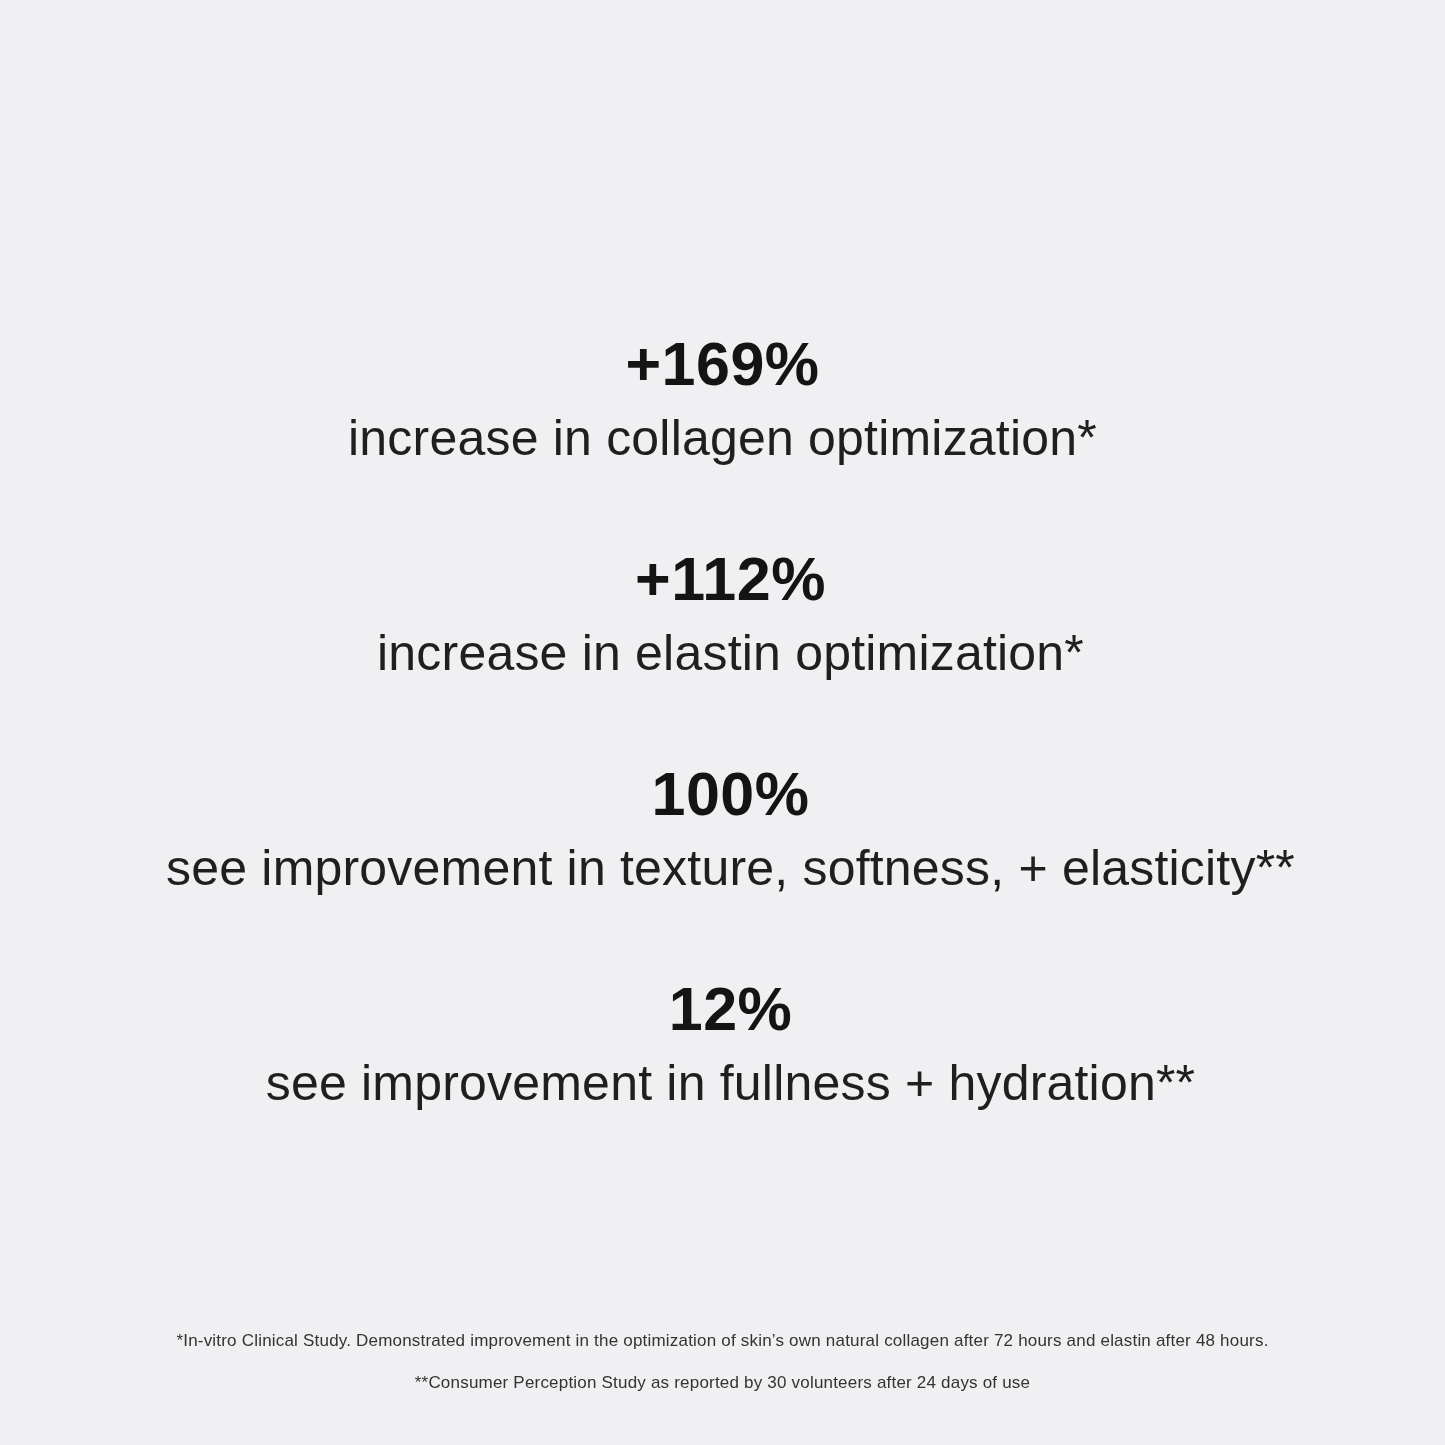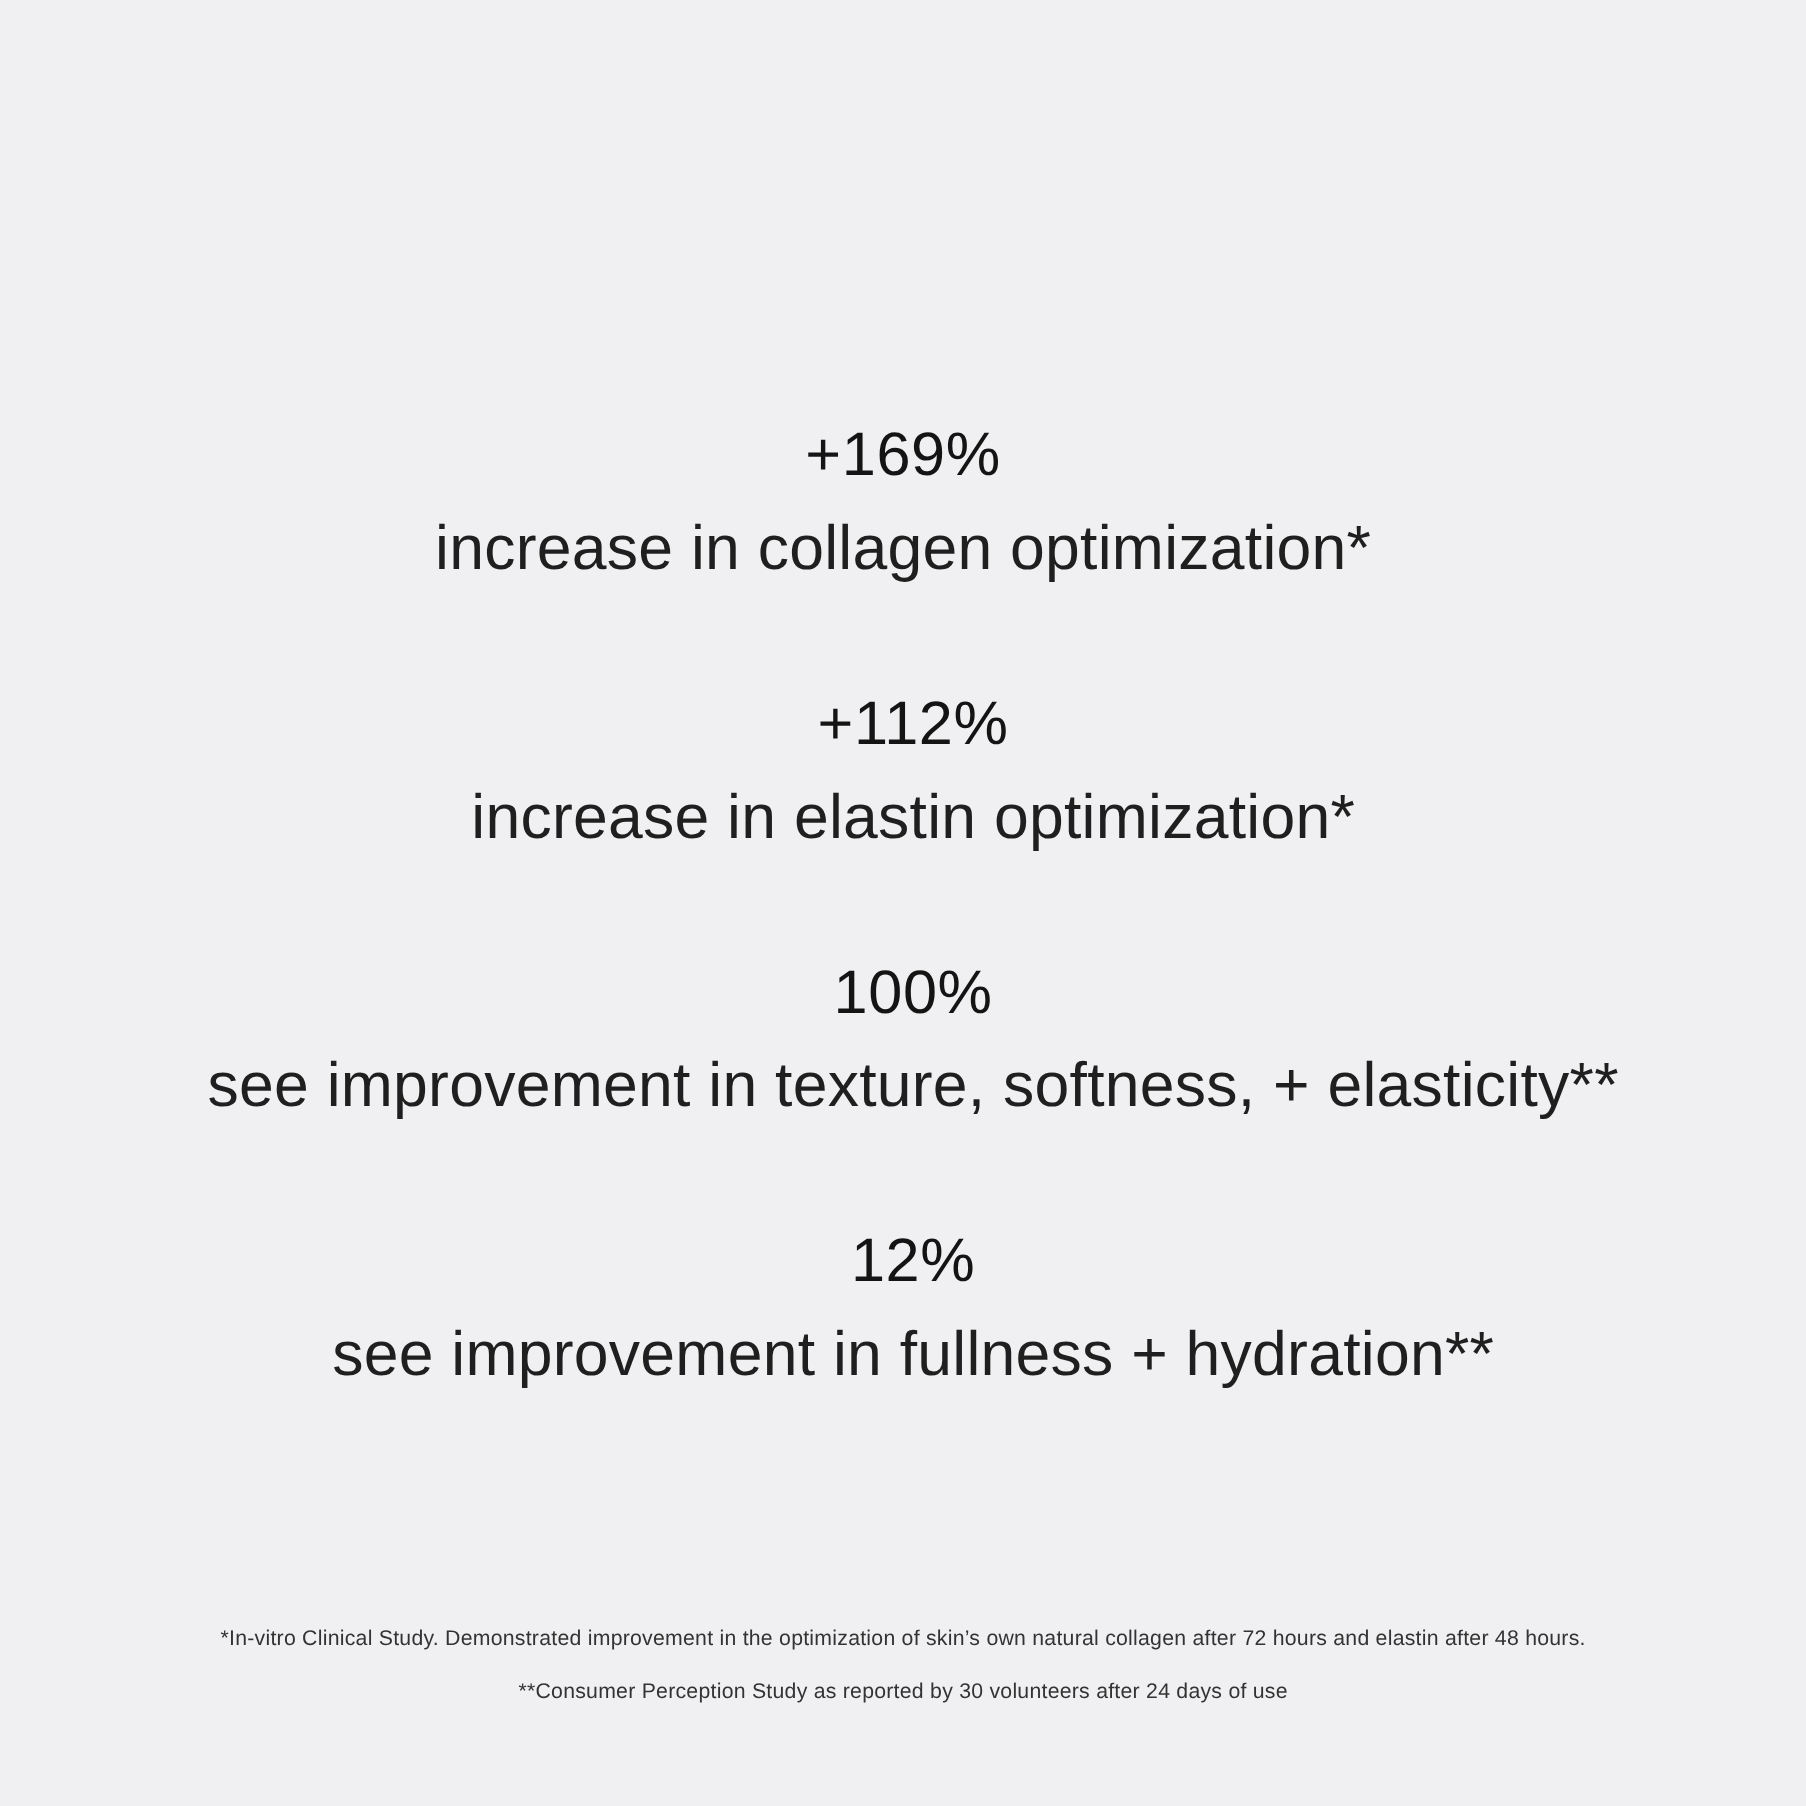--- a/index.html
+++ b/index.html
@@ -20,23 +20,23 @@
     top: 336px;
     left: 0;
     width: 100%;
     text-align: center;
   }
   .stat-item + .stat-item {
     margin-top: 93px;
     margin-left: 16px;
   }
   .stat-value {
-    font-size: 49px;
+    font-size: 61px;
     line-height: 56px;
-    font-weight: 400;
+    font-weight: 700;
     color: #141414;
     letter-spacing: 0.5px;
   }
   .stat-desc {
     margin-top: 26px;
     font-size: 50px;
     line-height: 40px;
     font-weight: 400;
     color: #1f1f1f;
     letter-spacing: 0.2px;
@@ -47,20 +47,21 @@
     left: 0;
     width: 100%;
     text-align: center;
   }
   .footnote {
     font-size: 17px;
     line-height: 19px;
     font-weight: 400;
     color: #333333;
     letter-spacing: 0.2px;
+    margin-top: 30px;
   }
   .footnote + .footnote {
     margin-top: 23px;
   }
 </style>
 </head>
 <body>
 
 <div class="canvas">
 

